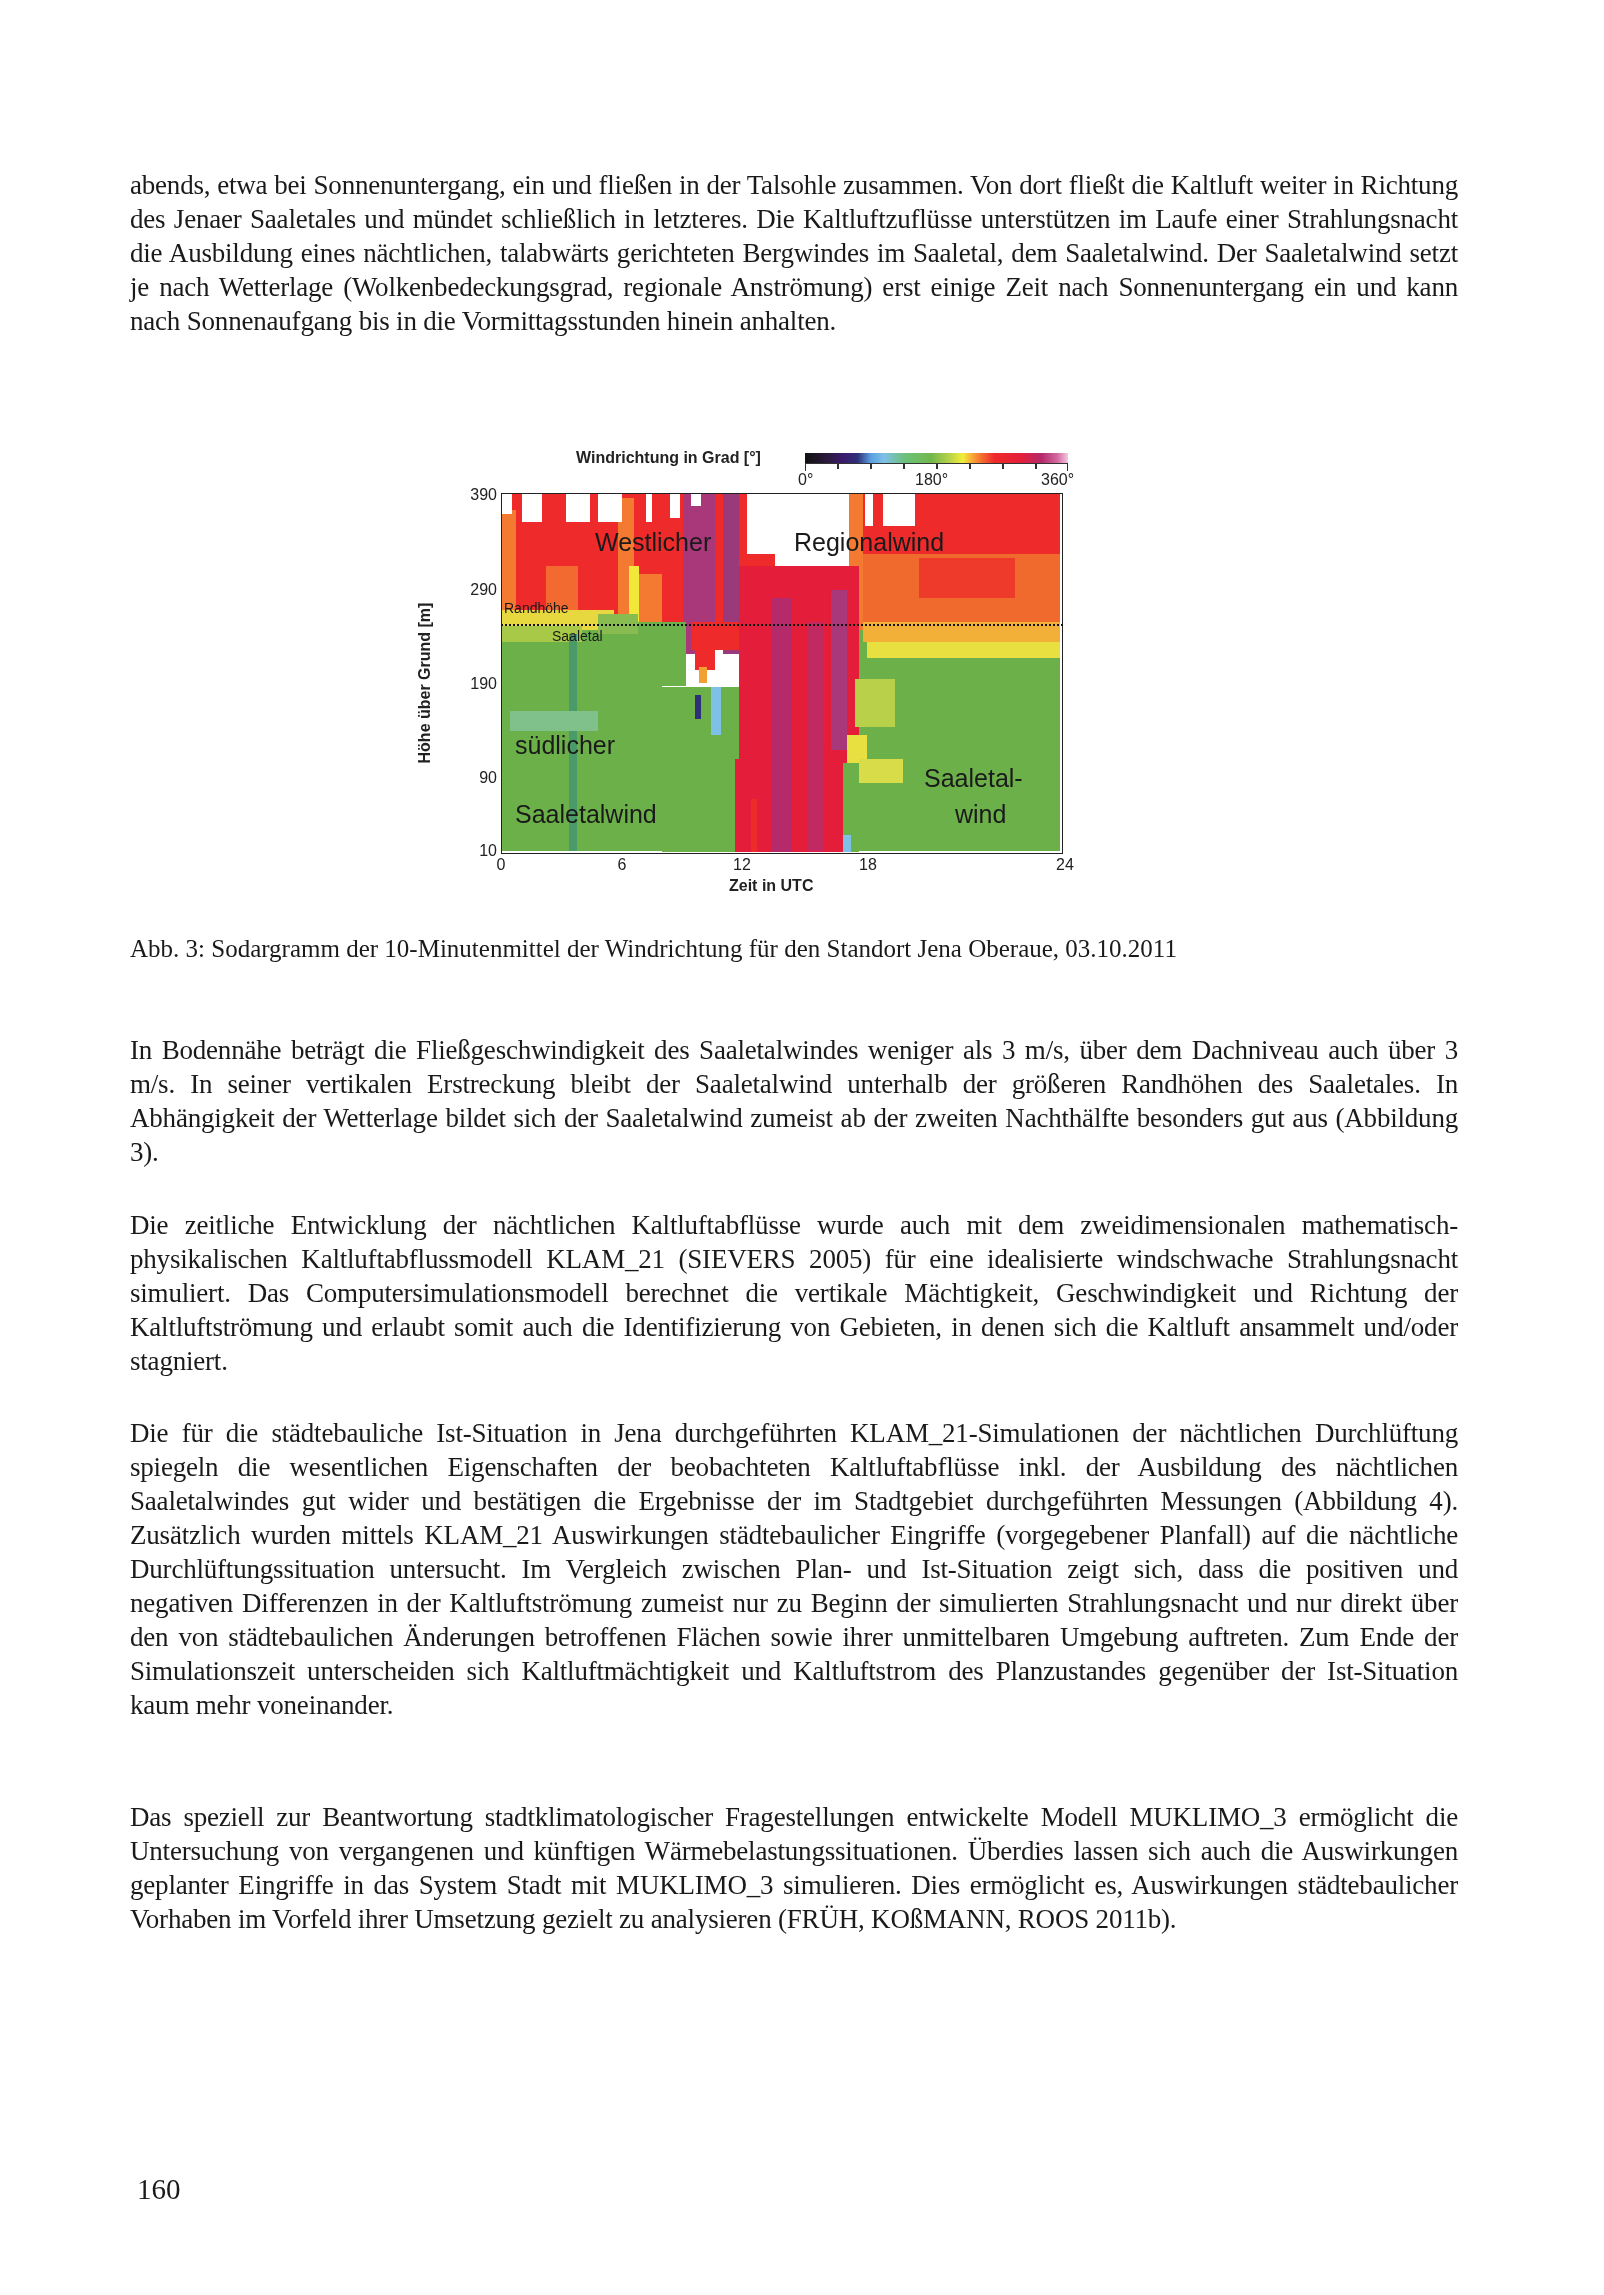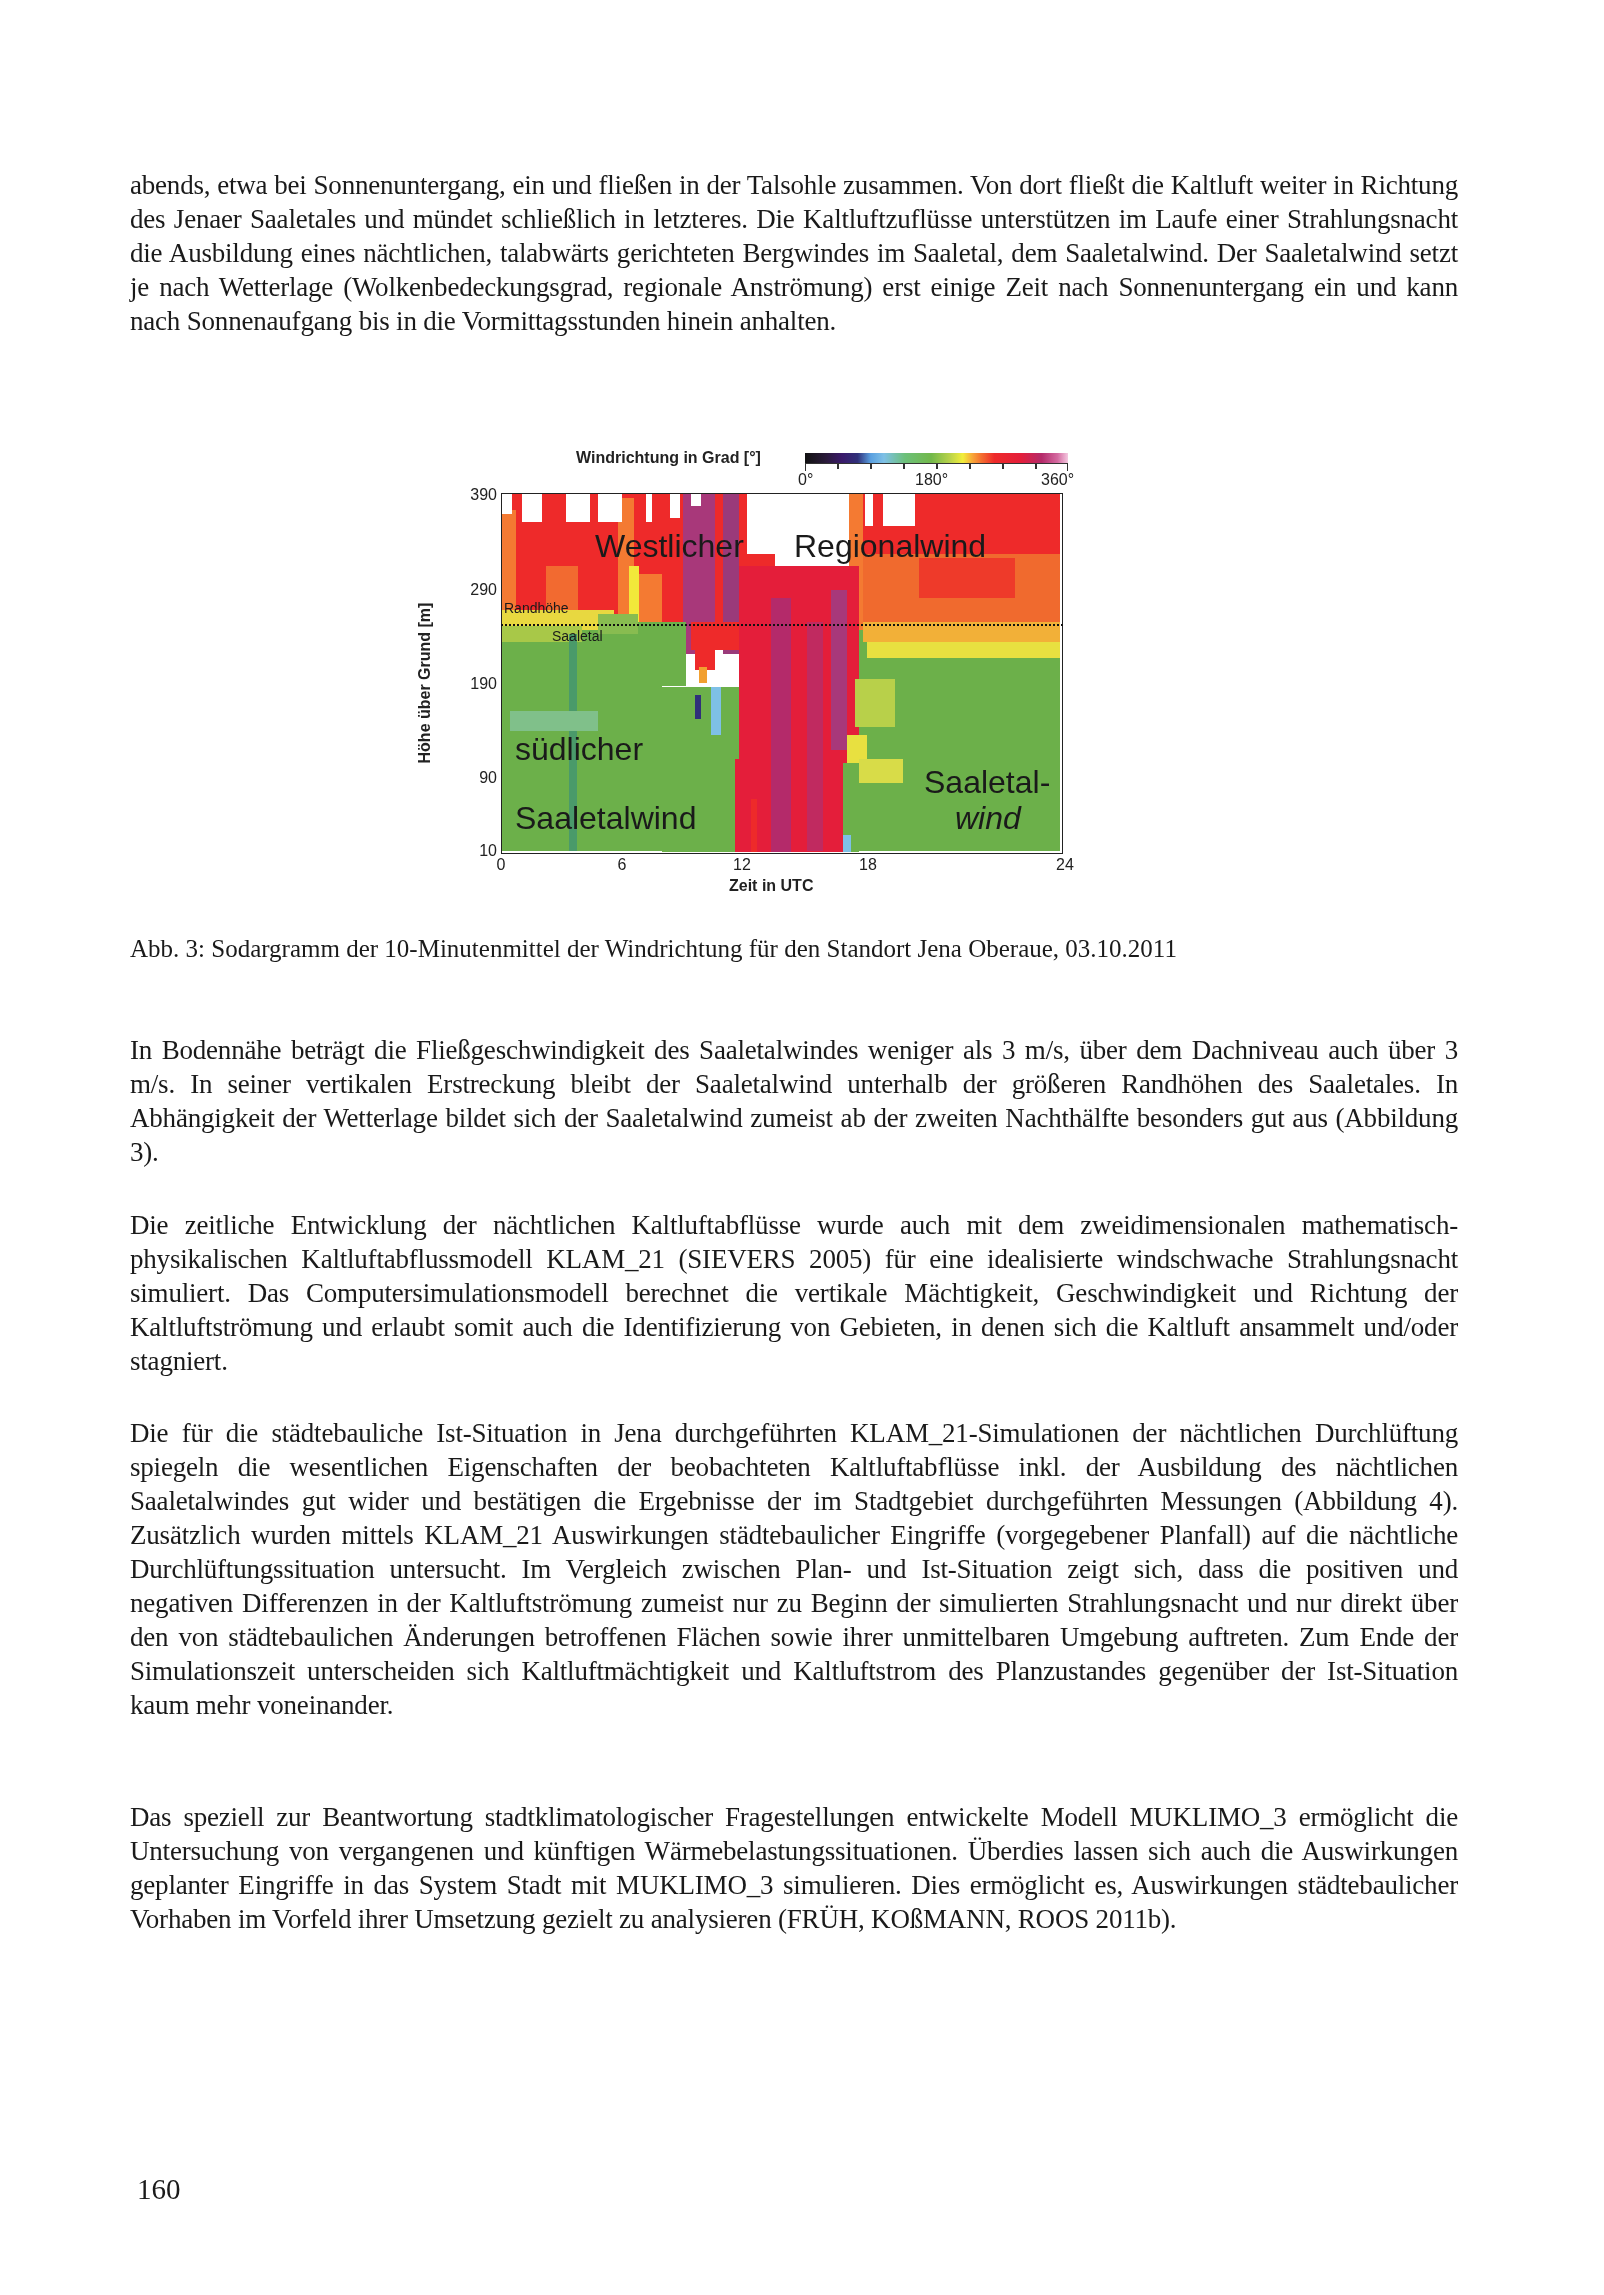--- a/index.html
+++ b/index.html
@@ -24,21 +24,21 @@
 
   .plot { position:absolute; left:501px; top:493px; width:562px; height:361px;
           border:1.6px solid #222; box-sizing:border-box; overflow:hidden; background:#ffffff; }
   .cell { position:absolute; }
   .ytick { position:absolute; font-size:16px; color:#222; text-align:right; width:32px; }
   .xtick { position:absolute; top:856px; font-size:16px; color:#222; width:32px; text-align:center; }
   .ylabel { position:absolute; left:424px; top:674px; font-size:16px; font-weight:bold; color:#222;
             transform:rotate(-90deg); transform-origin:center; width:241px; text-align:center; margin-left:-120px; }
   .xlabel { position:absolute; left:729px; top:877px; font-size:16px; font-weight:bold; color:#222; }
   .ann { position:absolute; color:#1a1a1a; white-space:nowrap; line-height:1; }
-  .ann-big { font-size:32px; }
+  .ann-big { font-size:25px; }
   .ann-small { font-size:14px; }
   .dotline { position:absolute; left:501px; top:624px; width:562px; height:0;
              border-top:2.4px dotted #111; }
 </style>
 </head>
 <body>
 
 <p class="para" style="top:168px;">abends, etwa bei Sonnenuntergang, ein und fließen in der Talsohle zusammen. Von dort fließt die Kaltluft weiter in Richtung des Jenaer Saaletales und mündet schließlich in letzteres. Die Kaltluftzuflüsse unterstützen im Laufe einer Strahlungsnacht die Ausbildung eines nächtlichen, talabwärts gerichteten Bergwindes im Saaletal, dem Saaletalwind. Der Saaletalwind setzt je nach Wetterlage (Wolkenbedeckungsgrad, regionale Anströmung) erst einige Zeit nach Sonnenuntergang ein und kann nach Sonnenaufgang bis in die Vormittagsstunden hinein anhalten.</p>
 
 <div class="fig">
@@ -124,21 +124,21 @@
 
   <div class="dotline"></div>
 
   <div class="ann ann-big sans" style="left:595px;top:530px;">Westlicher</div>
   <div class="ann ann-big sans" style="left:794px;top:530px;">Regionalwind</div>
   <div class="ann ann-small sans" style="left:504px;top:601px;">Randhöhe</div>
   <div class="ann ann-small sans" style="left:504px;top:629px;margin-left:48px;">Saaletal</div>
   <div class="ann ann-big sans" style="left:515px;top:733px;">südlicher</div>
   <div class="ann ann-big sans" style="left:515px;top:802px;">Saaletalwind</div>
   <div class="ann ann-big sans" style="left:924px;top:766px;">Saaletal-</div>
-  <div class="ann ann-big sans" style="left:955px;top:802px;font-style:italic;">wind</div>
+  <div class="ann ann-big sans" style="left:955px;top:802px;">wind</div>
 
   <div class="ytick sans" style="left:465px;top:486px;">390</div>
   <div class="ytick sans" style="left:465px;top:581px;">290</div>
   <div class="ytick sans" style="left:465px;top:675px;">190</div>
   <div class="ytick sans" style="left:465px;top:769px;">90</div>
   <div class="ytick sans" style="left:465px;top:842px;">10</div>
 
   <div class="xtick sans" style="left:485px;">0</div>
   <div class="xtick sans" style="left:606px;">6</div>
   <div class="xtick sans" style="left:726px;">12</div>

